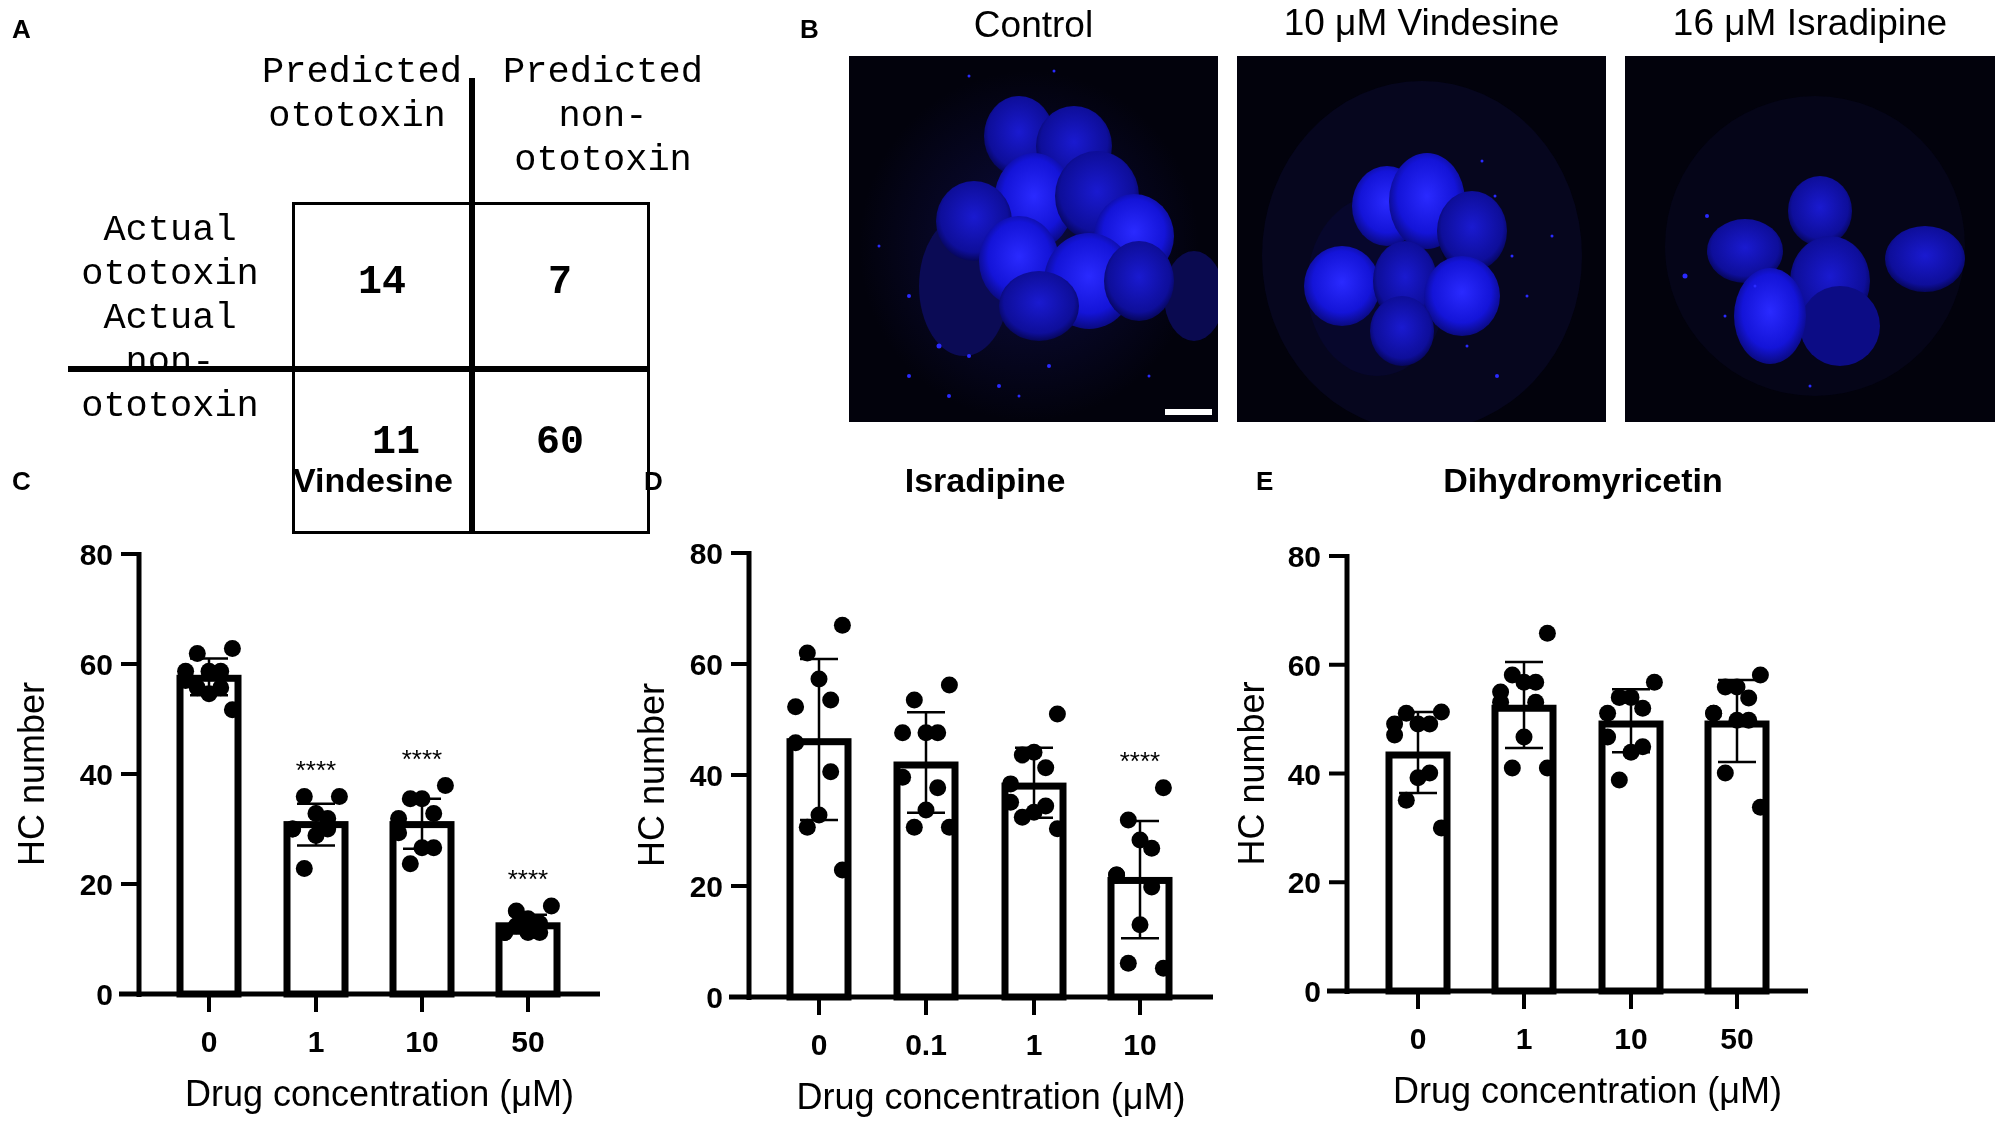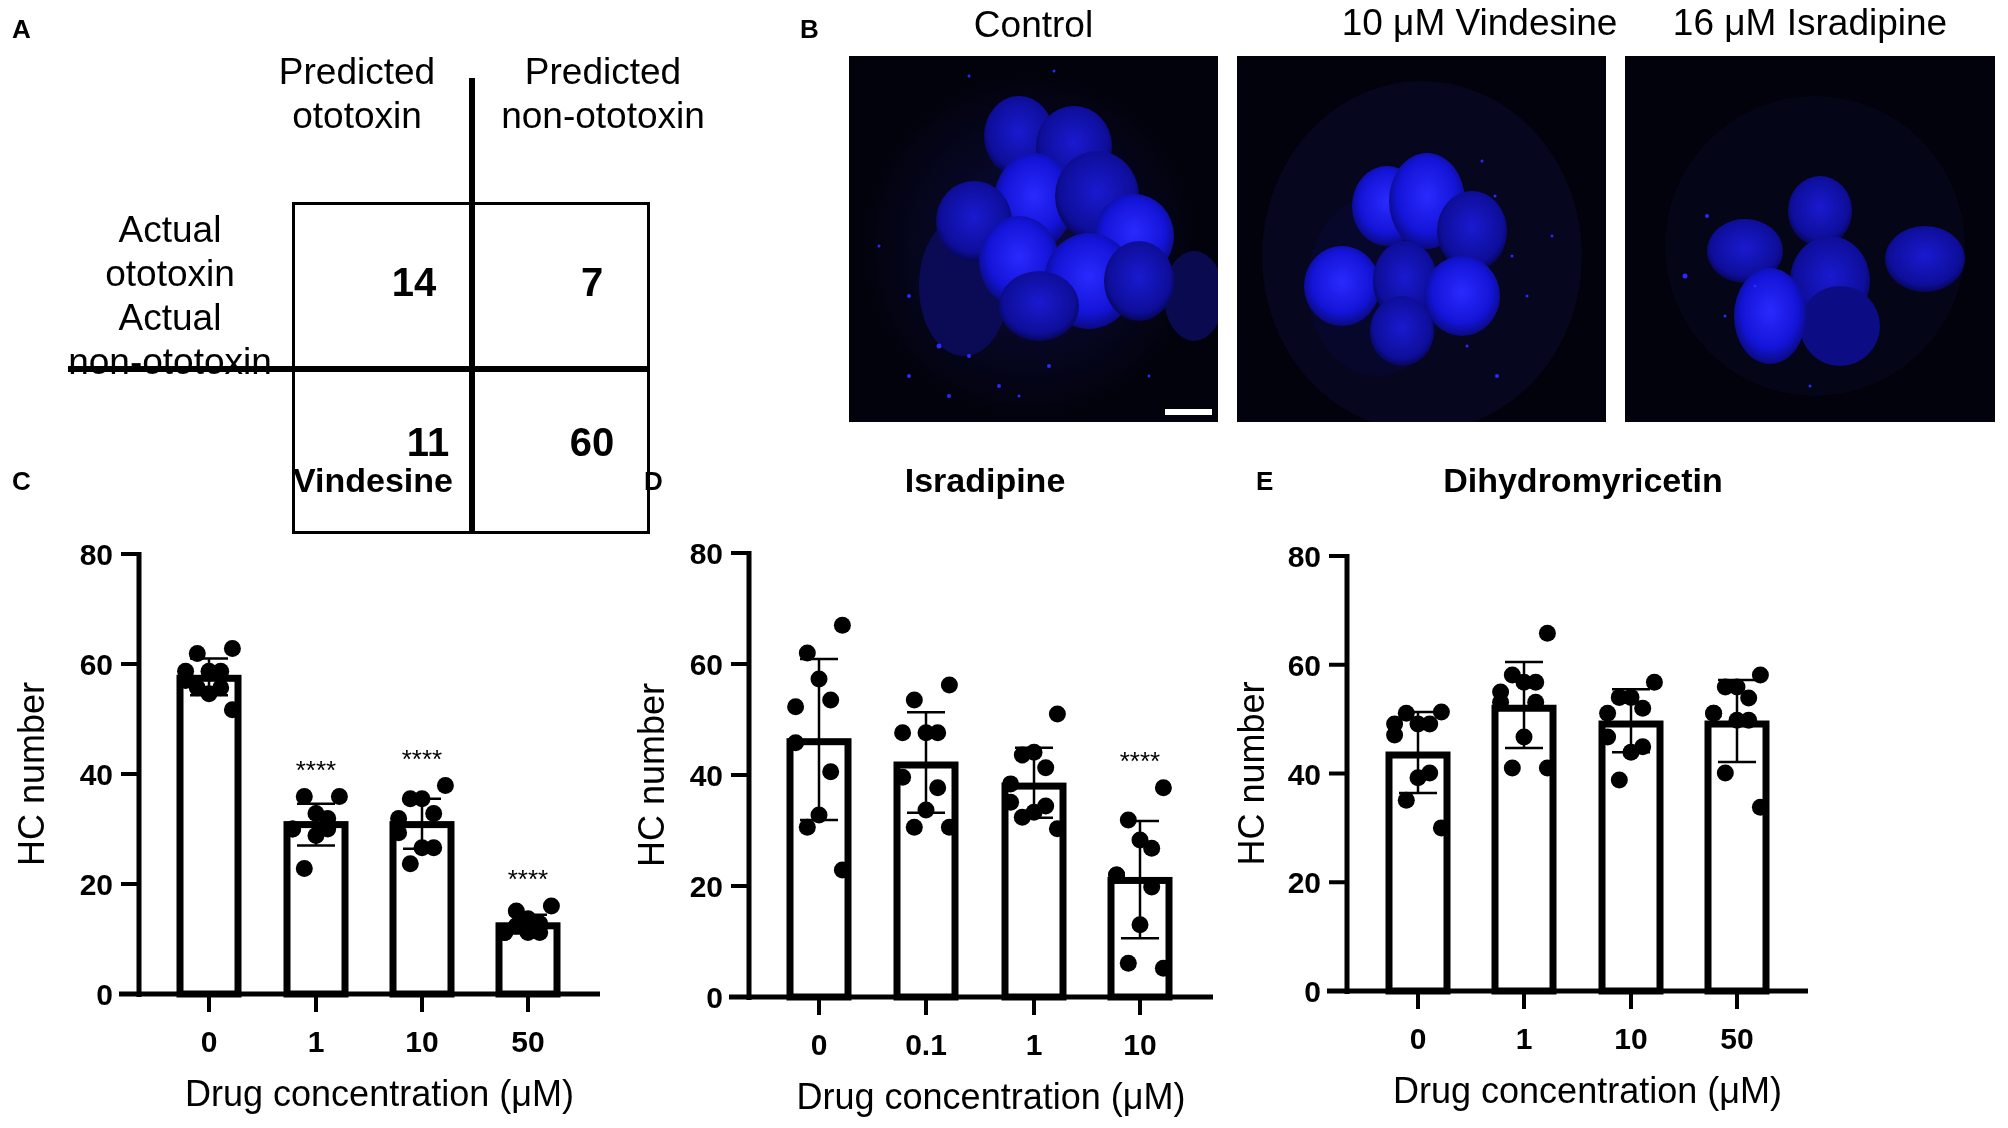--- a/index.html
+++ b/index.html
@@ -1,31 +1,31 @@
 <!DOCTYPE html>
 <html><head>
 <meta charset="utf-8">
 <style>
   html, body { margin:0; padding:0; background:#ffffff; }
   body { width:2008px; height:1128px; position:relative; overflow:hidden;
          font-family:"Liberation Sans", sans-serif; color:#000; }
   .abs { position:absolute; }
   .panel-letter { font-family:"Liberation Sans", sans-serif; font-weight:bold; font-size:26px; }
   .cm-label { font-size:37px; text-align:center; line-height:44px; }
-  .cm-value { font-size:40px; font-weight:bold; text-align:center;padding-left:32px; }
+  .cm-value { font-size:40px; font-weight:bold; text-align:center; }
   .img-title { font-size:37px; text-align:center; white-space:nowrap; }
   .micro { background:#02020c; overflow:hidden; }
   svg text { font-family:"Liberation Sans", sans-serif; }
 </style>
 </head>
 <body>
 
 <div class="abs panel-letter" style="left:12px;top:14px;">A</div>
 
-<div class="abs" style="left:0;top:0;width:720px;height:440px;">
+<div class="abs" style="left:0;top:0;width:720px;height:440px;font-family:Liberation Mono, monospace;">
 
   <div class="abs cm-label" style="left:262px;top:50px;width:190px;">
     <div>Predicted</div>
     <div>ototoxin</div>
   </div>
   <div class="abs cm-label" style="left:478px;top:50px;width:250px;">
     <div>Predicted</div>
     <div>non-ototoxin</div>
   </div>
 
@@ -44,21 +44,21 @@
 
   <div class="abs cm-value" style="left:295px;top:260px;width:174px;">14</div>
   <div class="abs cm-value" style="left:475px;top:260px;width:170px;">7</div>
   <div class="abs cm-value" style="left:295px;top:420px;width:202px;">11</div>
   <div class="abs cm-value" style="left:475px;top:420px;width:170px;">60</div>
 </div>
 
 <div class="abs panel-letter" style="left:800px;top:14px;">B</div>
 
 <div class="abs img-title" style="left:849px;top:4px;width:369px;">Control</div>
-<div class="abs img-title" style="left:1295px;top:2px;width:369px;">10 μM Vindesine</div>
+<div class="abs img-title" style="left:1237px;top:2px;width:369px;">10 μM Vindesine</div>
 <div class="abs img-title" style="left:1625px;top:2px;width:370px;">16 μM Isradipine</div>
 
 <div class="abs micro" style="left:849px;top:56px;width:369px;height:366px;">
   <svg width="369" height="366" viewBox="0 0 369 366">
     <defs>
       <radialGradient id="cellA" cx="50%" cy="45%" r="55%">
         <stop offset="0%" stop-color="#2a2aff"></stop>
           <stop offset="70%" stop-color="#1414d8"></stop>
           <stop offset="100%" stop-color="#0a0a80"></stop>
       </radialGradient>

